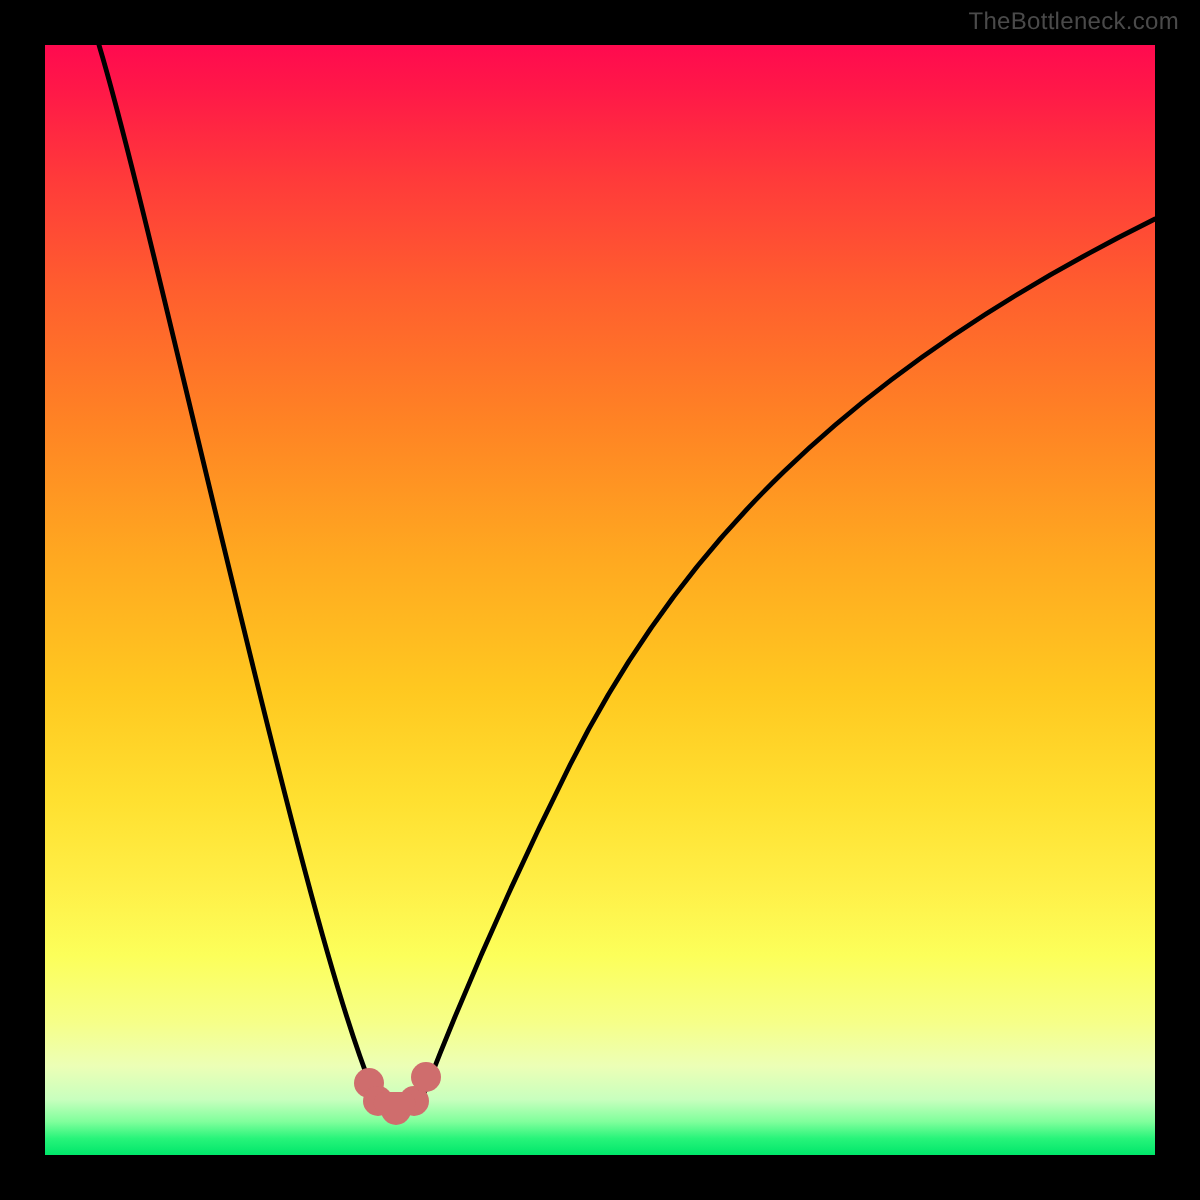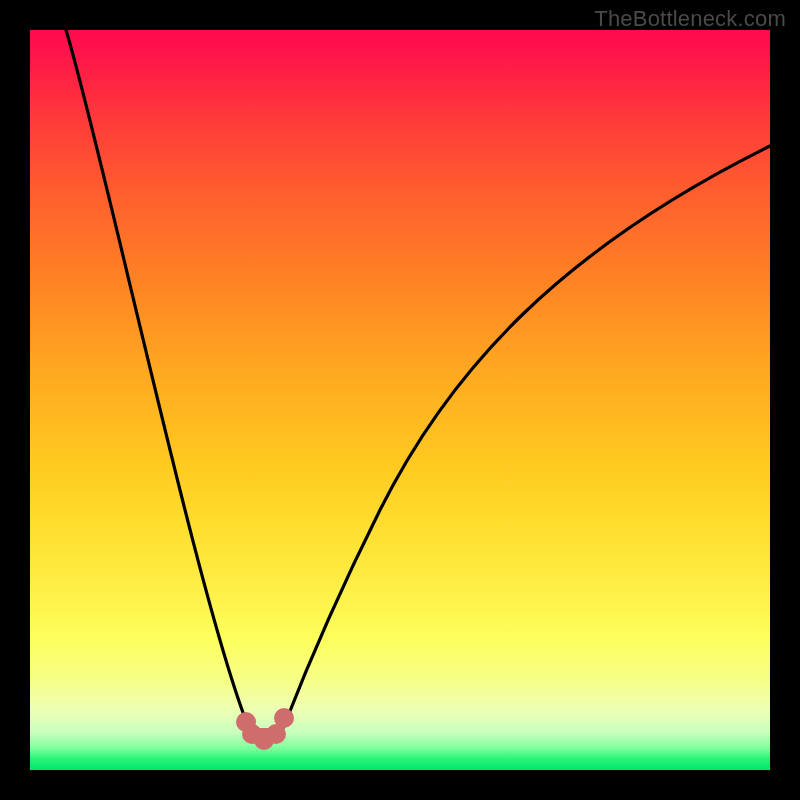--- a/index.html
+++ b/index.html
@@ -40,21 +40,21 @@
       #80ff9c 97%,
       #28f47a 98.5%,
       #00e66a 100%
     );
   }
   .watermark {
     position: absolute;
     top: 6px;
     right: 14px;
     color: #4a4a4a;
-    font-size: 22px;
+    font-size: 16px;
     letter-spacing: 0.2px;
     z-index: 5;
   }
   svg.curve {
     position: absolute;
     inset: 0;
     width: 740px;
     height: 740px;
     z-index: 3;
   }

